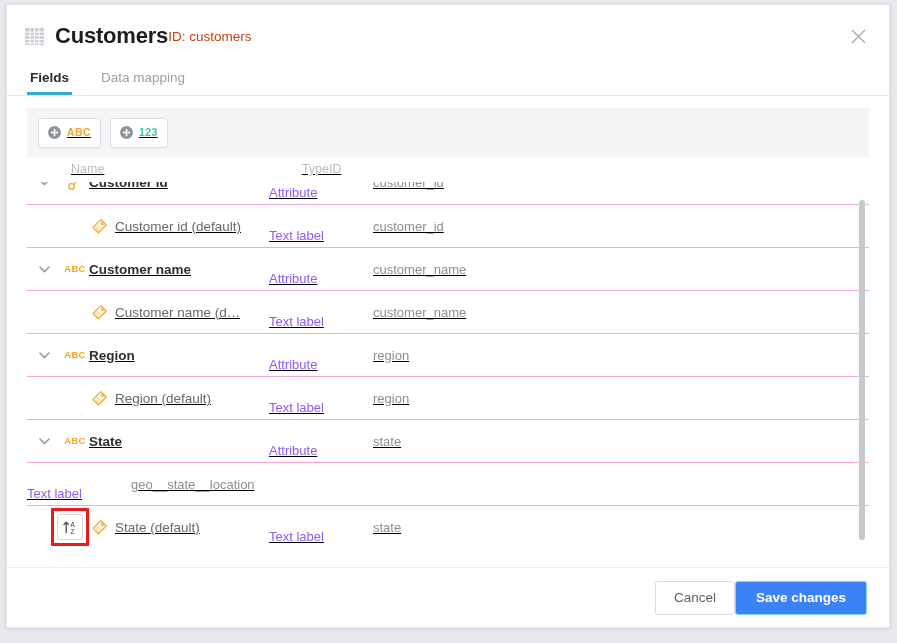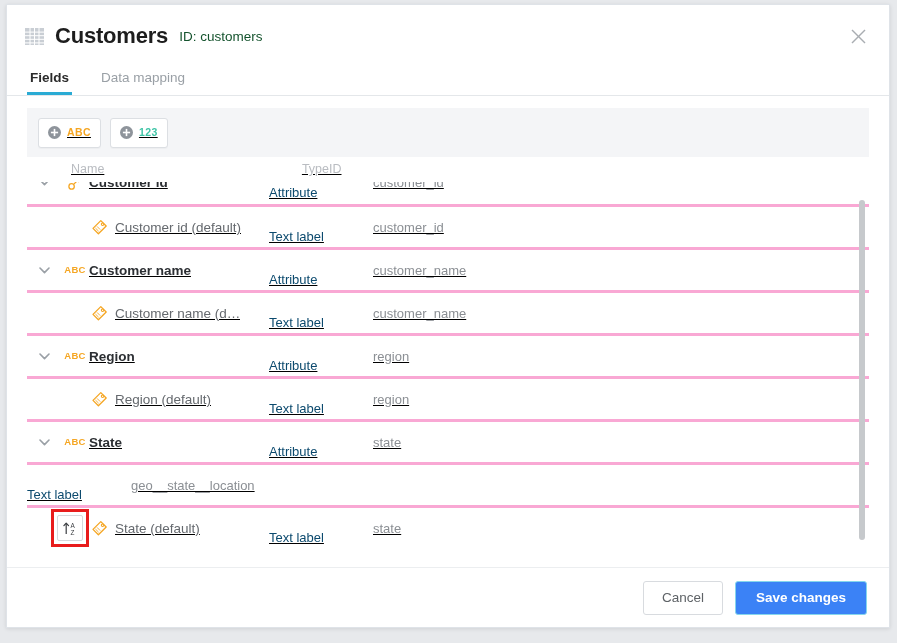--- a/index.html
+++ b/index.html
@@ -42,22 +42,21 @@
   .title {
     font-size: 22px;
     font-weight: bold;
     color: #1d1d1d;
     letter-spacing: -0.2px;
     line-height: 1;
     white-space: nowrap;
   }
   .title-id {
     font-size: 13.5px;
-    color: #14532d;
-    margin-left: 11px;
+    color: #c2410c;
     line-height: 1;
     white-space: nowrap;
     position: relative;
     top: 1px;
   }
   .close-btn {
     position: absolute;
     right: 18px; top: 18px;
     width: 26px; height: 26px;
     cursor: pointer;
@@ -156,36 +155,36 @@
   .table-scroll {
     position: relative;
     height: 370px;
     overflow: hidden;
     margin-top: -3px;
   }
   .row {
     display: flex;
     align-items: center;
     height: 43px;
-    border-top: 3px solid #f9a8d4;
+    border-top: 1px solid #f9a8d4;
     background: #fff;
   }
   .row:first-child { border-top: none; }
 
   .cell-name {
     width: 242px;
     display: flex;
     align-items: center;
     position: relative;
     height: 100%;
   }
   .cell-type {
     width: 104px;
     font-size: 13px;
-    color: #0c4a6e;
+    color: #8b5cf6;
     margin-top: 19px;
   }
   .cell-id {
     flex: 1 1 auto;
     font-size: 13px;
     color: #8b8f94;
     overflow: hidden;
     white-space: nowrap;
   }
 
@@ -262,21 +261,20 @@
   }
 
   
   .modal-footer {
     flex: 0 0 60px;
     height: 60px;
     display: flex;
     align-items: center;
     justify-content: flex-end;
     padding: 0 22px;
-    gap: 12px;
     border-top: 1px solid #eceef0;
   }
   .btn {
     height: 34px;
     border-radius: 3px;
     font-size: 13.5px;
     display: flex;
     align-items: center;
     justify-content: center;
     cursor: pointer;

